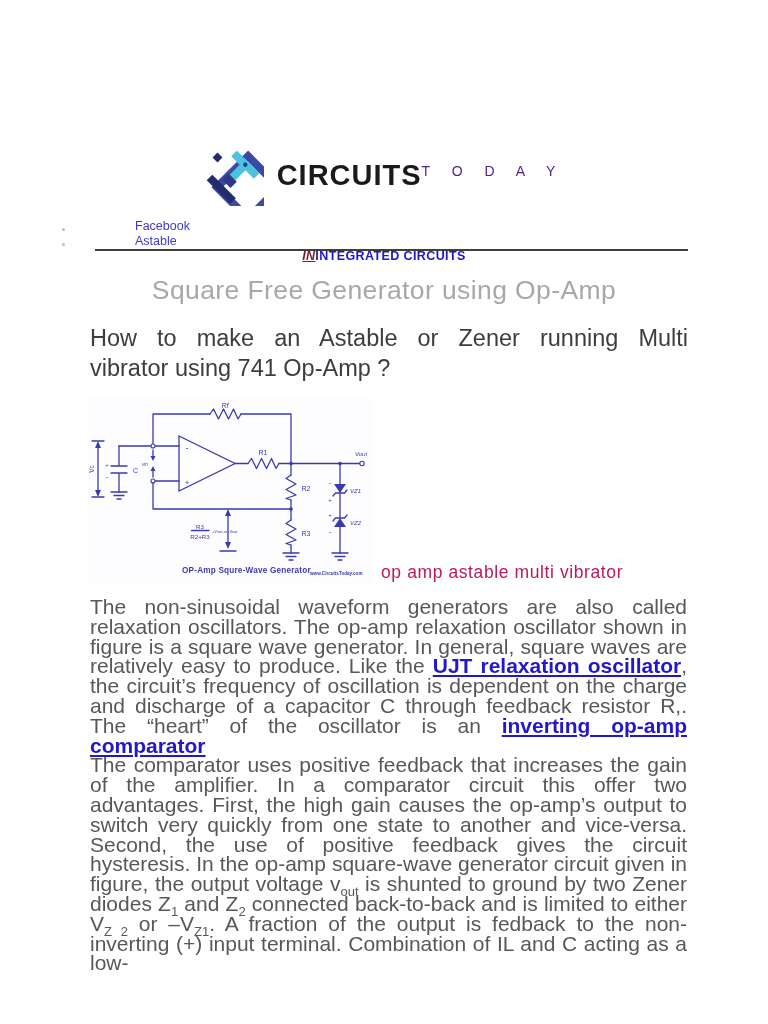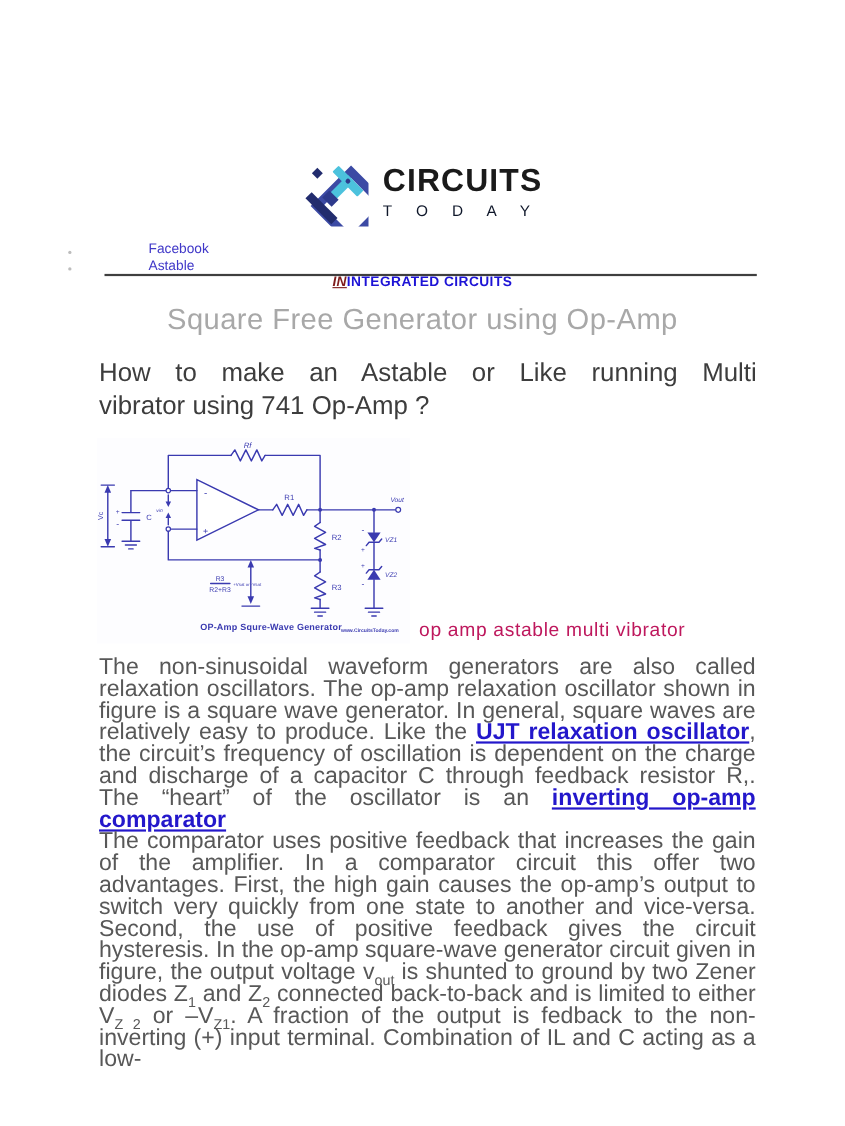--- a/index.html
+++ b/index.html
@@ -1,23 +1,23 @@
 <!DOCTYPE html>
 <html><head>
 <meta charset="utf-8">
 <style>
   html,body{margin:0;padding:0;}
   body{width:768px;height:1024px;background:#ffffff;font-family:"Liberation Sans",sans-serif;overflow:hidden;}
   .page{position:relative;width:768px;height:1024px;background:#fff;}
 
   
   .logo-row{position:absolute;top:144px;left:0;width:768px;display:flex;justify-content:center;align-items:center;gap:13px;}
-  .brand-text{display:flex;flex-direction:column;}
+  .brand-text{display:flex;flex-direction:row;}
   .brand-line1{font-size:29px;font-weight:800;color:#1a1a1a;letter-spacing:1px;line-height:30px;}
-  .brand-line2{font-size:14px;font-weight:400;color:#0f172a;letter-spacing:9px;line-height:20px;margin-top:1px;}
+  .brand-line2{font-size:14px;font-weight:400;color:#4c1d95;letter-spacing:9px;line-height:20px;margin-top:1px;}
 
   
   .social{position:absolute;left:135px;top:219px;display:flex;flex-direction:column;}
   .social a{color:#4038c8;font-size:12.5px;line-height:15px;text-decoration:none;cursor:pointer;}
   .bullet-dot{position:absolute;width:3px;height:3px;background:#bdbdbd;border-radius:50%;}
   .dot1{left:62px;top:228px;} .dot2{left:62px;top:243px;}
 
   .divider{position:absolute;left:95px;top:249px;width:593px;height:2px;background:#3f3f3f;}
 
   
@@ -80,21 +80,21 @@
 
   <div class="divider"></div>
 
   <div class="breadcrumb">
     <span class="crumb-prefix">IN</span><span class="crumb-link">INTEGRATED CIRCUITS</span>
   </div>
 
   <div class="page-title">Square Free Generator using Op-Amp</div>
 
   <div class="article-heading">
-    <span class="h-line1">How to make an Astable or Like running Multi</span>
+    <span class="h-line1">How to make an Astable or Zener running Multi</span>
     <span class="h-line2">vibrator using 741 Op-Amp ?</span>
   </div>
 
   <div class="figure-row">
     <svg class="circuit-svg" width="285" height="187" viewBox="0 0 285 187">
       <g>
 
         <path class="cw" d="M65,47 L65,16 L122,16"></path>
         <polyline class="cw" points="122,16 125.5,11 130.5,21 135.5,11 140.5,21 145.5,11 150,21 153,16"></polyline>
         <path class="cw" d="M153,16 L203,16 L203,64"></path>

